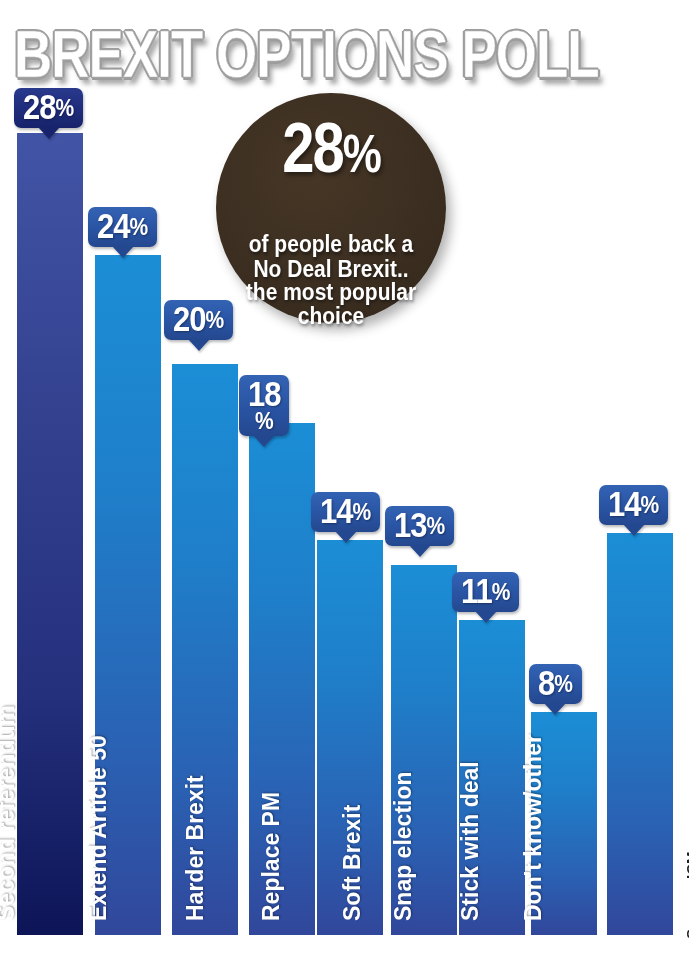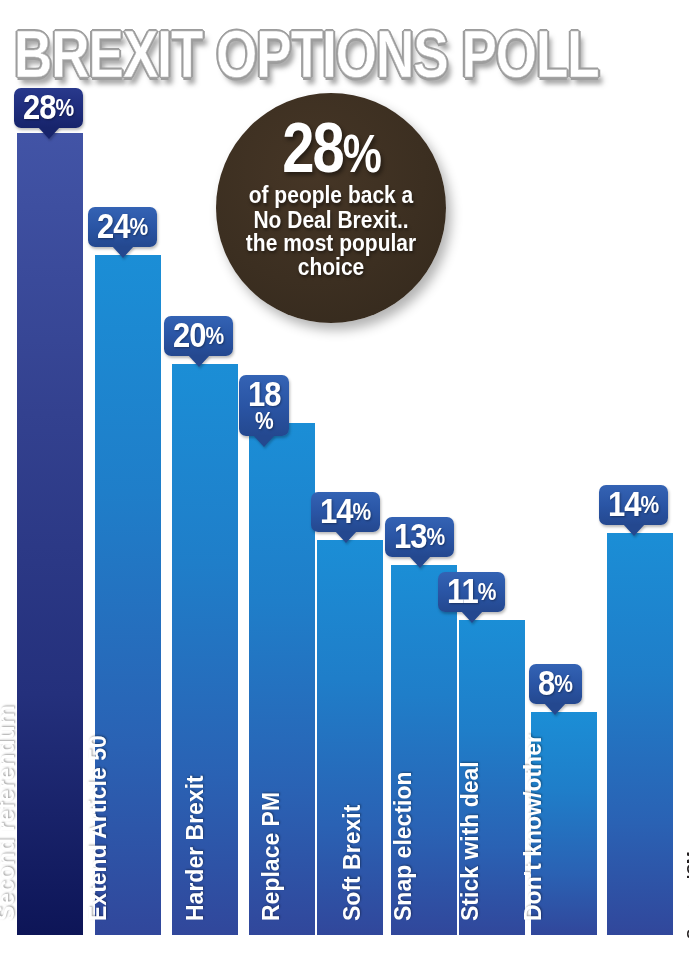--- a/index.html
+++ b/index.html
@@ -111,21 +111,21 @@
   .callout{
     position:absolute;
     left:216px; top:93px;
     width:230px;height:230px;
     border-radius:50%;
     background:radial-gradient(circle at 42% 34%, #463626 0%, #3c2f21 55%, #33281c 100%);
     box-shadow:5px 7px 12px rgba(0,0,0,0.30);
     display:flex;
     flex-direction:column;
     align-items:center;
-    justify-content:flex-start;
+    justify-content:space-between;
     padding-top:20px;
     box-sizing:border-box;
     z-index:6;
   }
   .callout .big{
     color:#fff;
     font-weight:bold;
     font-size:58px;
     line-height:56px;
     letter-spacing:-2px;
@@ -188,21 +188,21 @@
       <div class="badge" style="left: 88px; top: 207px;">
         <span class="num">24</span>
         <span class="pct">%</span>
         <span class="tip"></span>
       </div>
       <div class="barwrap" style="left: 172px; width: 66px; height: 571px; bottom: 25px;">
         <div class="bar" style="height: 100%;">
           <div class="barlabel">Extend Article 50</div>
         </div>
       </div>
-      <div class="badge" style="left: 164px; top: 316px;">
+      <div class="badge" style="left: 164px; top: 300px;">
         <span class="num">20</span>
         <span class="pct">%</span>
         <span class="tip"></span>
       </div>
       <div class="barwrap" style="left: 249px; width: 66px; height: 512px; bottom: 25px;">
         <div class="bar" style="height: 100%;">
           <div class="barlabel">Harder Brexit</div>
         </div>
       </div>
       <div class="badge" style="left: 239px; top: 375px; flex-direction: column;">
@@ -218,31 +218,31 @@
       <div class="badge" style="left: 311px; top: 492px;">
         <span class="num">14</span>
         <span class="pct">%</span>
         <span class="tip"></span>
       </div>
       <div class="barwrap" style="left: 391px; width: 66px; height: 370px; bottom: 25px;">
         <div class="bar" style="height: 100%;">
           <div class="barlabel">Soft Brexit</div>
         </div>
       </div>
-      <div class="badge" style="left: 385px; top: 517px; align-items: center;">
+      <div class="badge" style="left: 385px; top: 506px; align-items: center;">
         <span class="num">13</span>
         <span class="pct">%</span>
         <span class="tip"></span>
       </div>
       <div class="barwrap" style="left: 459px; width: 66px; height: 315px; bottom: 25px;">
         <div class="bar" style="height: 100%;">
           <div class="barlabel">Snap election</div>
         </div>
       </div>
-      <div class="badge" style="left: 438px; top: 572px; text-align: right;">
+      <div class="badge" style="left: 452px; top: 572px; text-align: right;">
         <span class="num">11</span>
         <span class="pct">%</span>
         <span class="tip"></span>
       </div>
       <div class="barwrap" style="left: 531px; width: 66px; height: 223px; bottom: 25px;">
         <div class="bar" style="height: 100%;">
           <div class="barlabel">Stick with deal</div>
         </div>
       </div>
       <div class="badge" style="left: 529px; top: 664px;">

